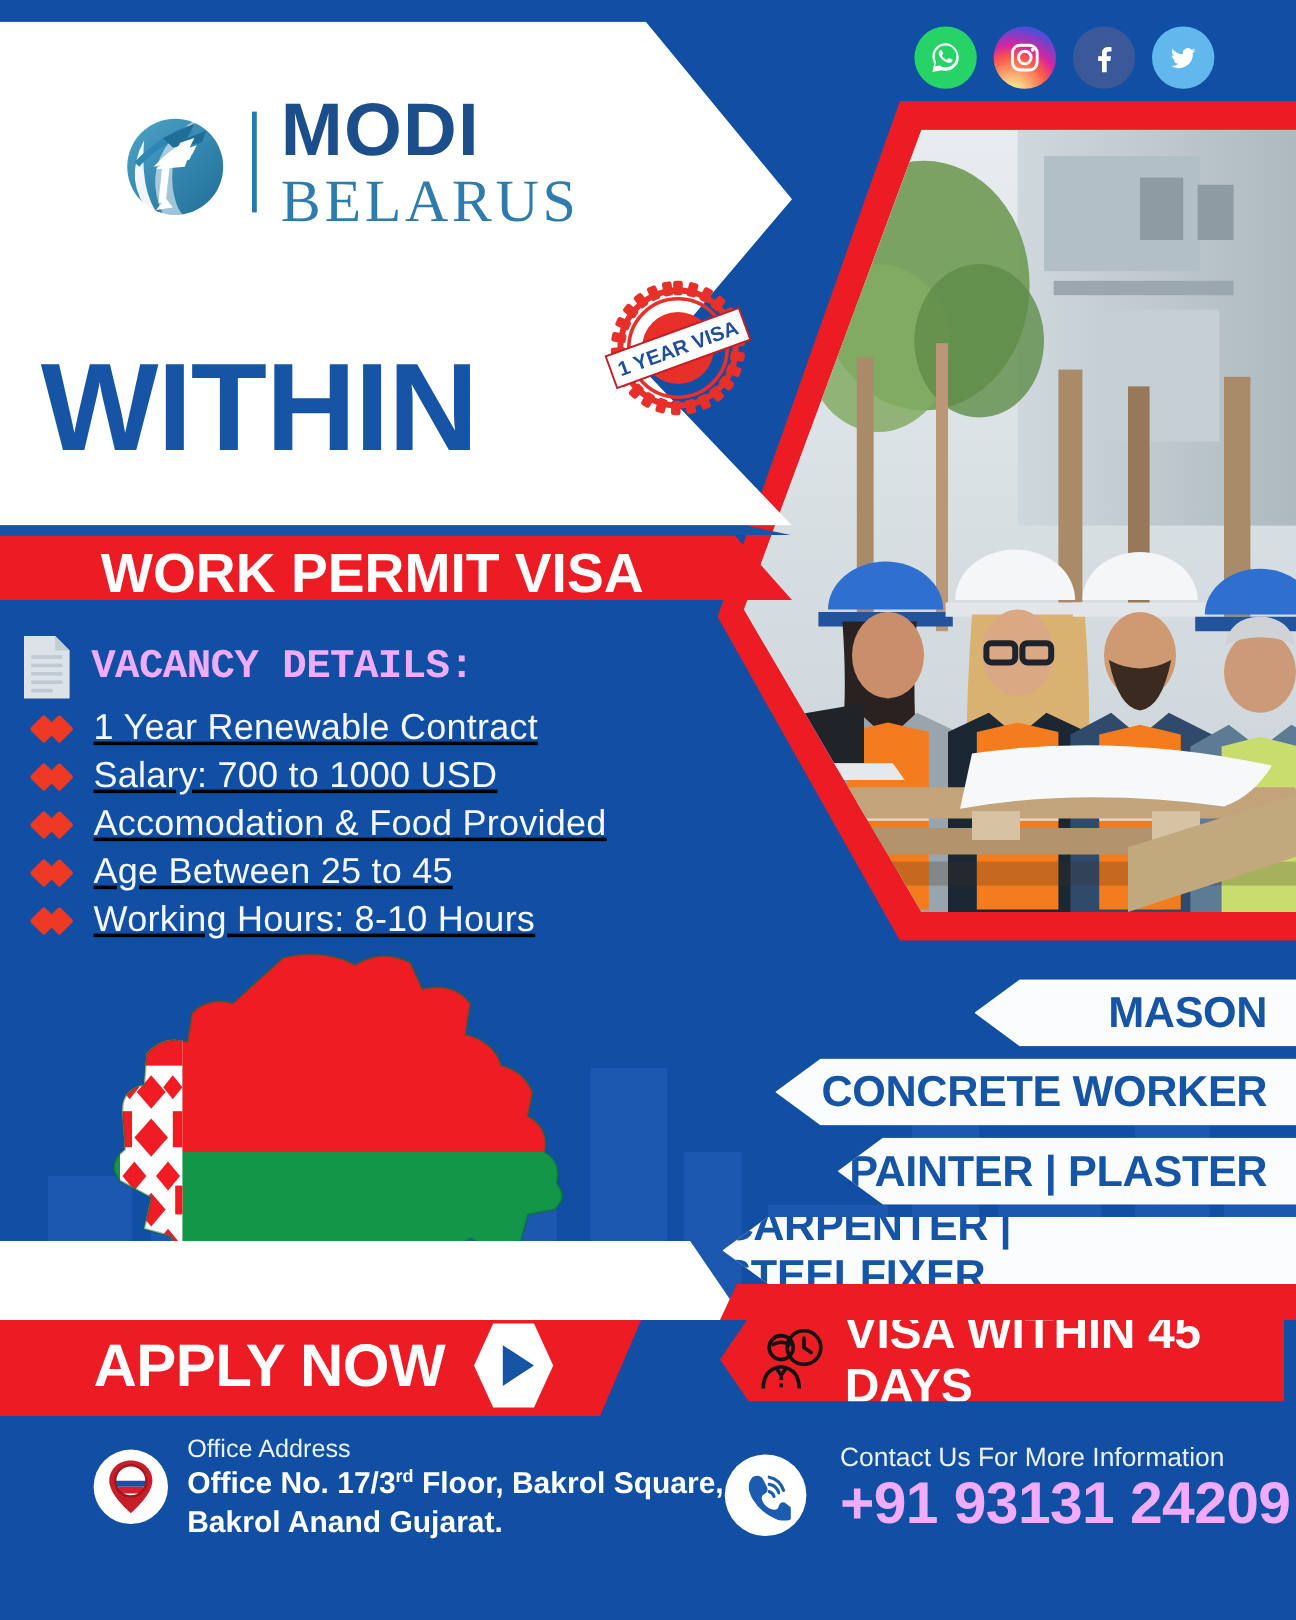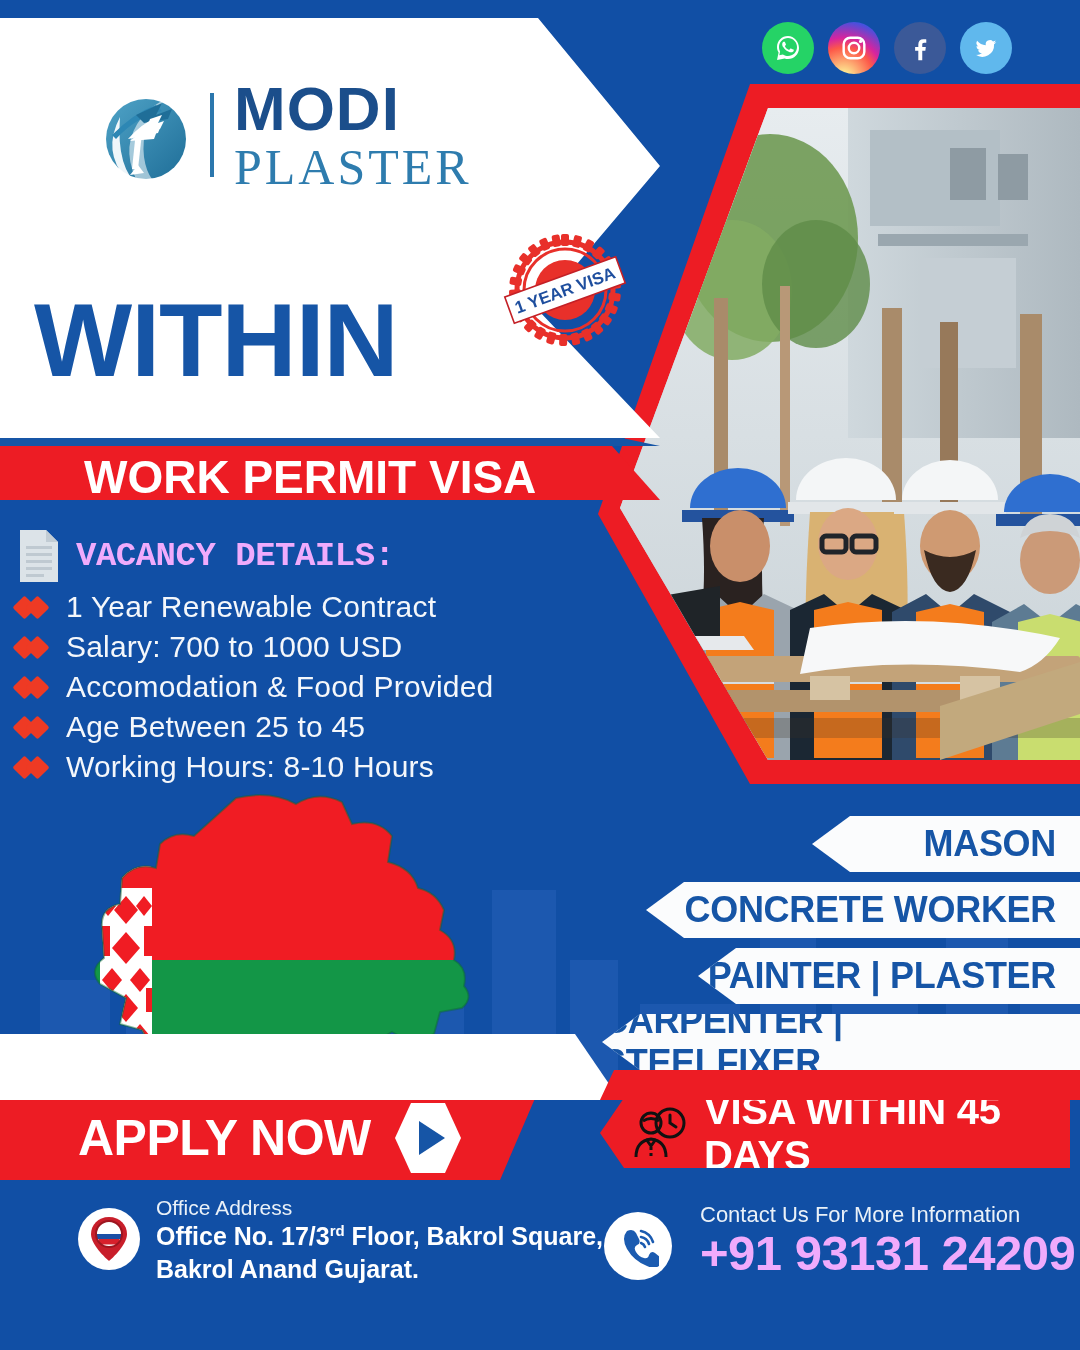--- a/index.html
+++ b/index.html
@@ -66,21 +66,21 @@
     position:absolute; left:620px; top:108px; width:460px; height:652px;
     clip-path: polygon(148px 0, 460px 0, 460px 652px, 148px 652px, 0 400px);
     overflow:hidden;
     background:linear-gradient(#cfd7dc,#b8c2c8);
   }
 
   
   .vac-title { position:absolute; left:16px; top:528px; display:flex; align-items:center; gap:14px; }
   .doc-icon { width:46px; height:56px; position:relative; }
   .vac-title h2 { font-size:34px; font-weight:bold; color:#f0abfc; letter-spacing:-.5px;font-family:Liberation Mono, monospace; }
-  .vac-list { position:absolute; left:16px; top:588px; }
+  .vac-list { position:absolute; left:28px; top:588px;text-decoration:underline; }
   .vac-item { display:flex; align-items:center; gap:14px; margin-bottom:2px; height:38px; }
   .bullet { width:36px; height:20px; position:relative; flex:0 0 36px; }
   .bullet i { position:absolute; top:2px; width:17px; height:17px; background:#EE3A24; transform:rotate(45deg); border-radius:2px; }
   .bullet i:nth-child(1){ left:0; }
   .bullet i:nth-child(2){ left:13px; }
   .vac-item span { font-size:30px; color:#F4F7FB; letter-spacing:.2px; }
 
   
   .map { position:absolute; left:88px; top:792px; width:430px; height:280px; }
 
@@ -293,21 +293,21 @@
         <path d="M36 56 q14 -16 30 -22 l-4 8 l8 -2 l-4 10 z" fill="#fff"></path>
         <path d="M38 58 q16 -14 30 -18 l-6 16 z" fill="#fff"></path>
         <path d="M58 36 l12 -4 l-4 8 l6 -2 l-4 8 l-14 2z" fill="#fff"></path>
         <path d="M40 86 l4 -38 l6 2 l-4 36z" fill="#fff"></path>
         <path d="M46 82 l-8 10 l14 -2z" fill="#fff"></path>
       </svg>
     </div>
     <div class="logo-div"></div>
     <div class="logo-text">
       <div class="logo-modi">MODI</div>
-      <div class="logo-ovs">PLASTER</div>
+      <div class="logo-ovs">BELARUS</div>
     </div>
   </div>
 
   <div class="belarus">WITHIN</div>
 
   <div class="stamp">
     <svg viewBox="0 0 130 122">
       <g transform="translate(65,58)">
         <g id="teeth" fill="#E8302A">
           <g>

